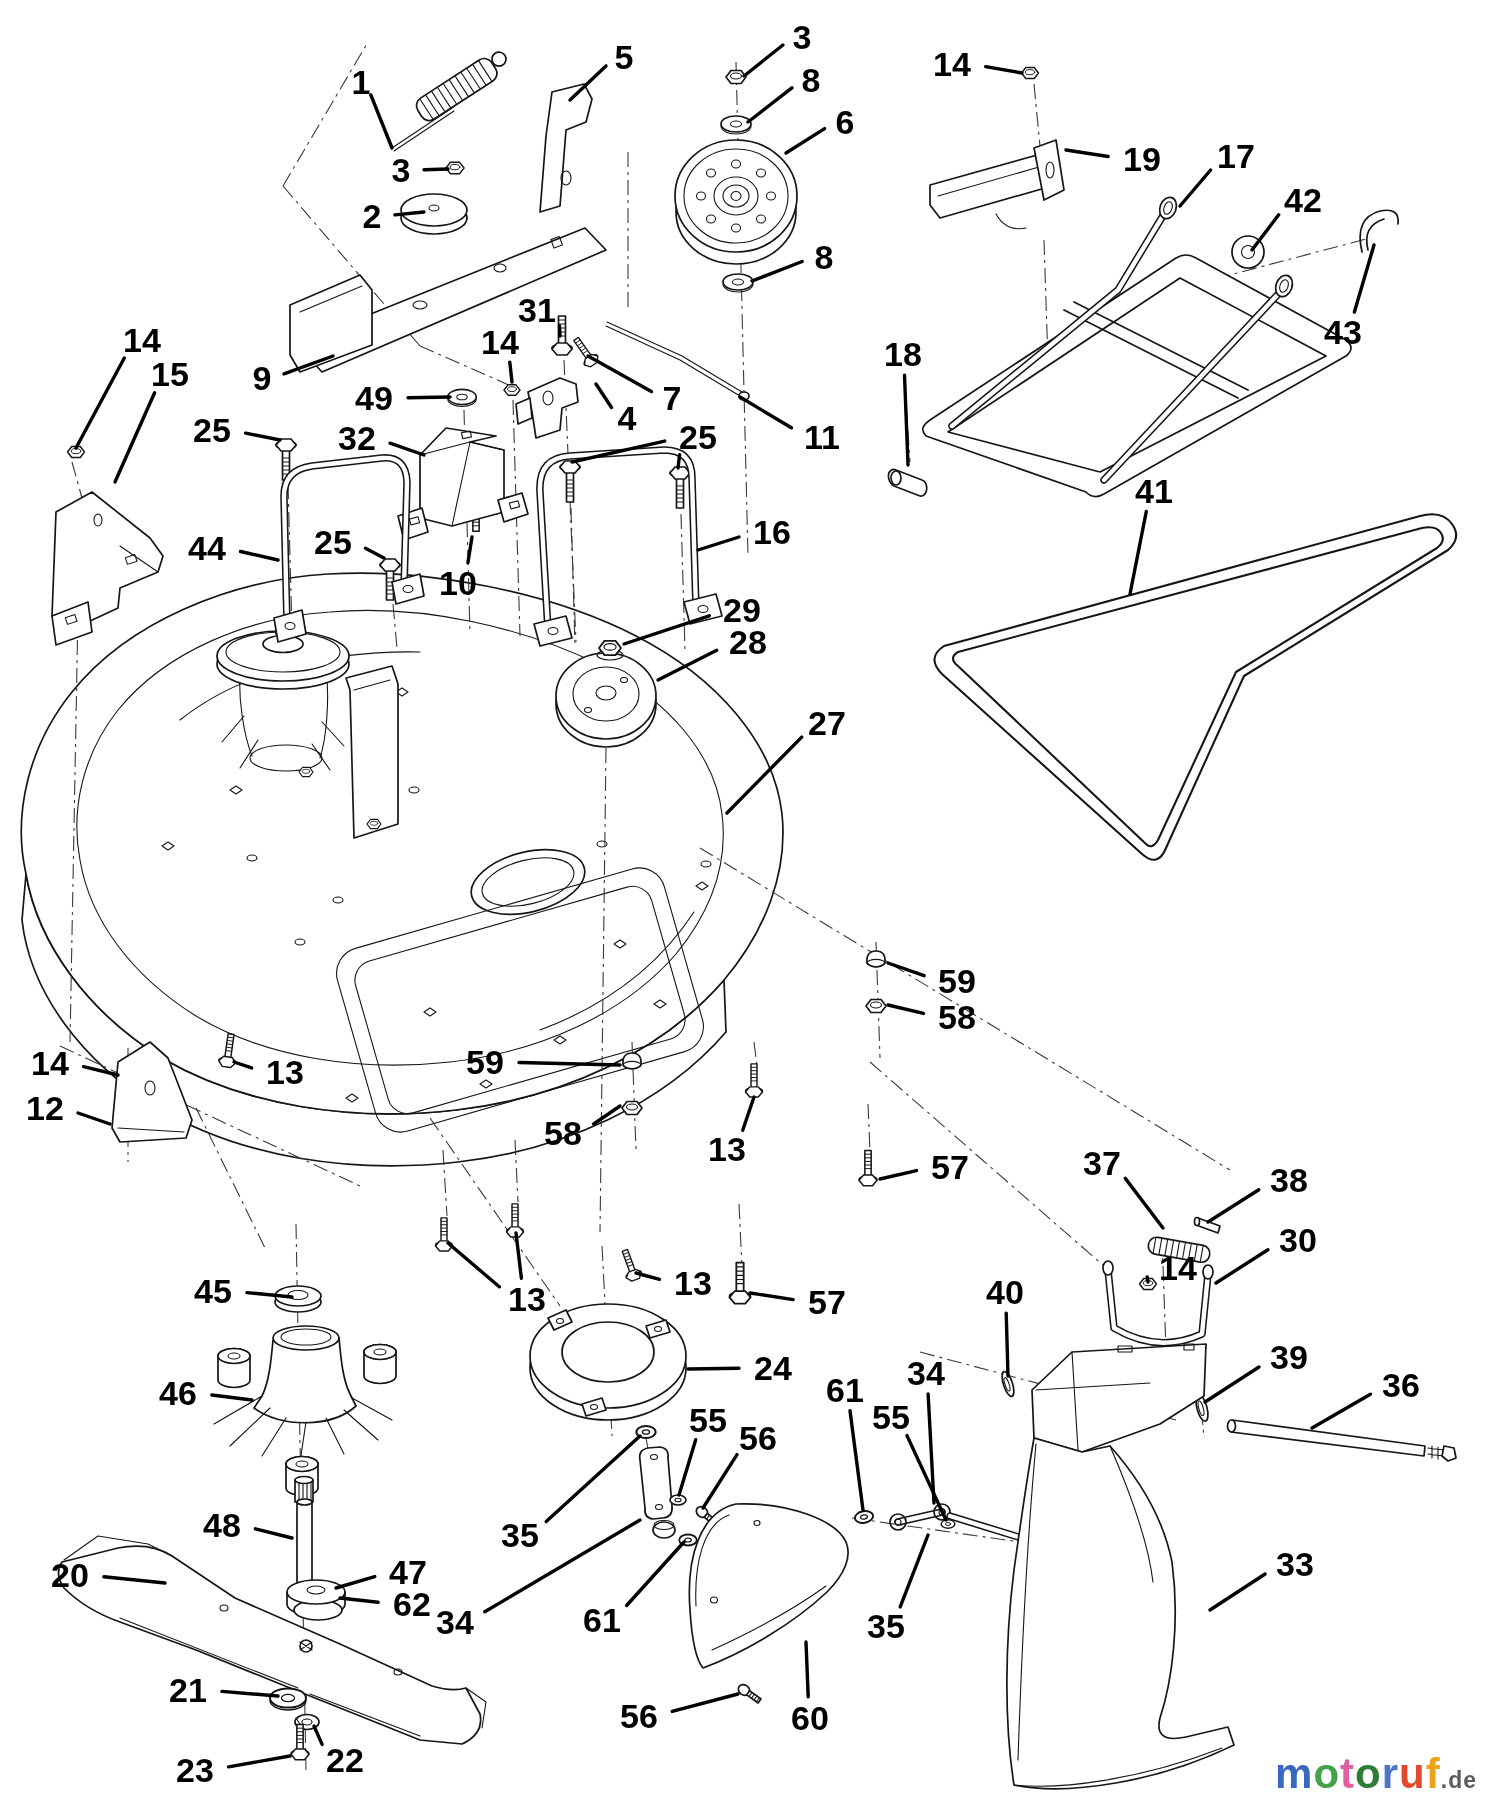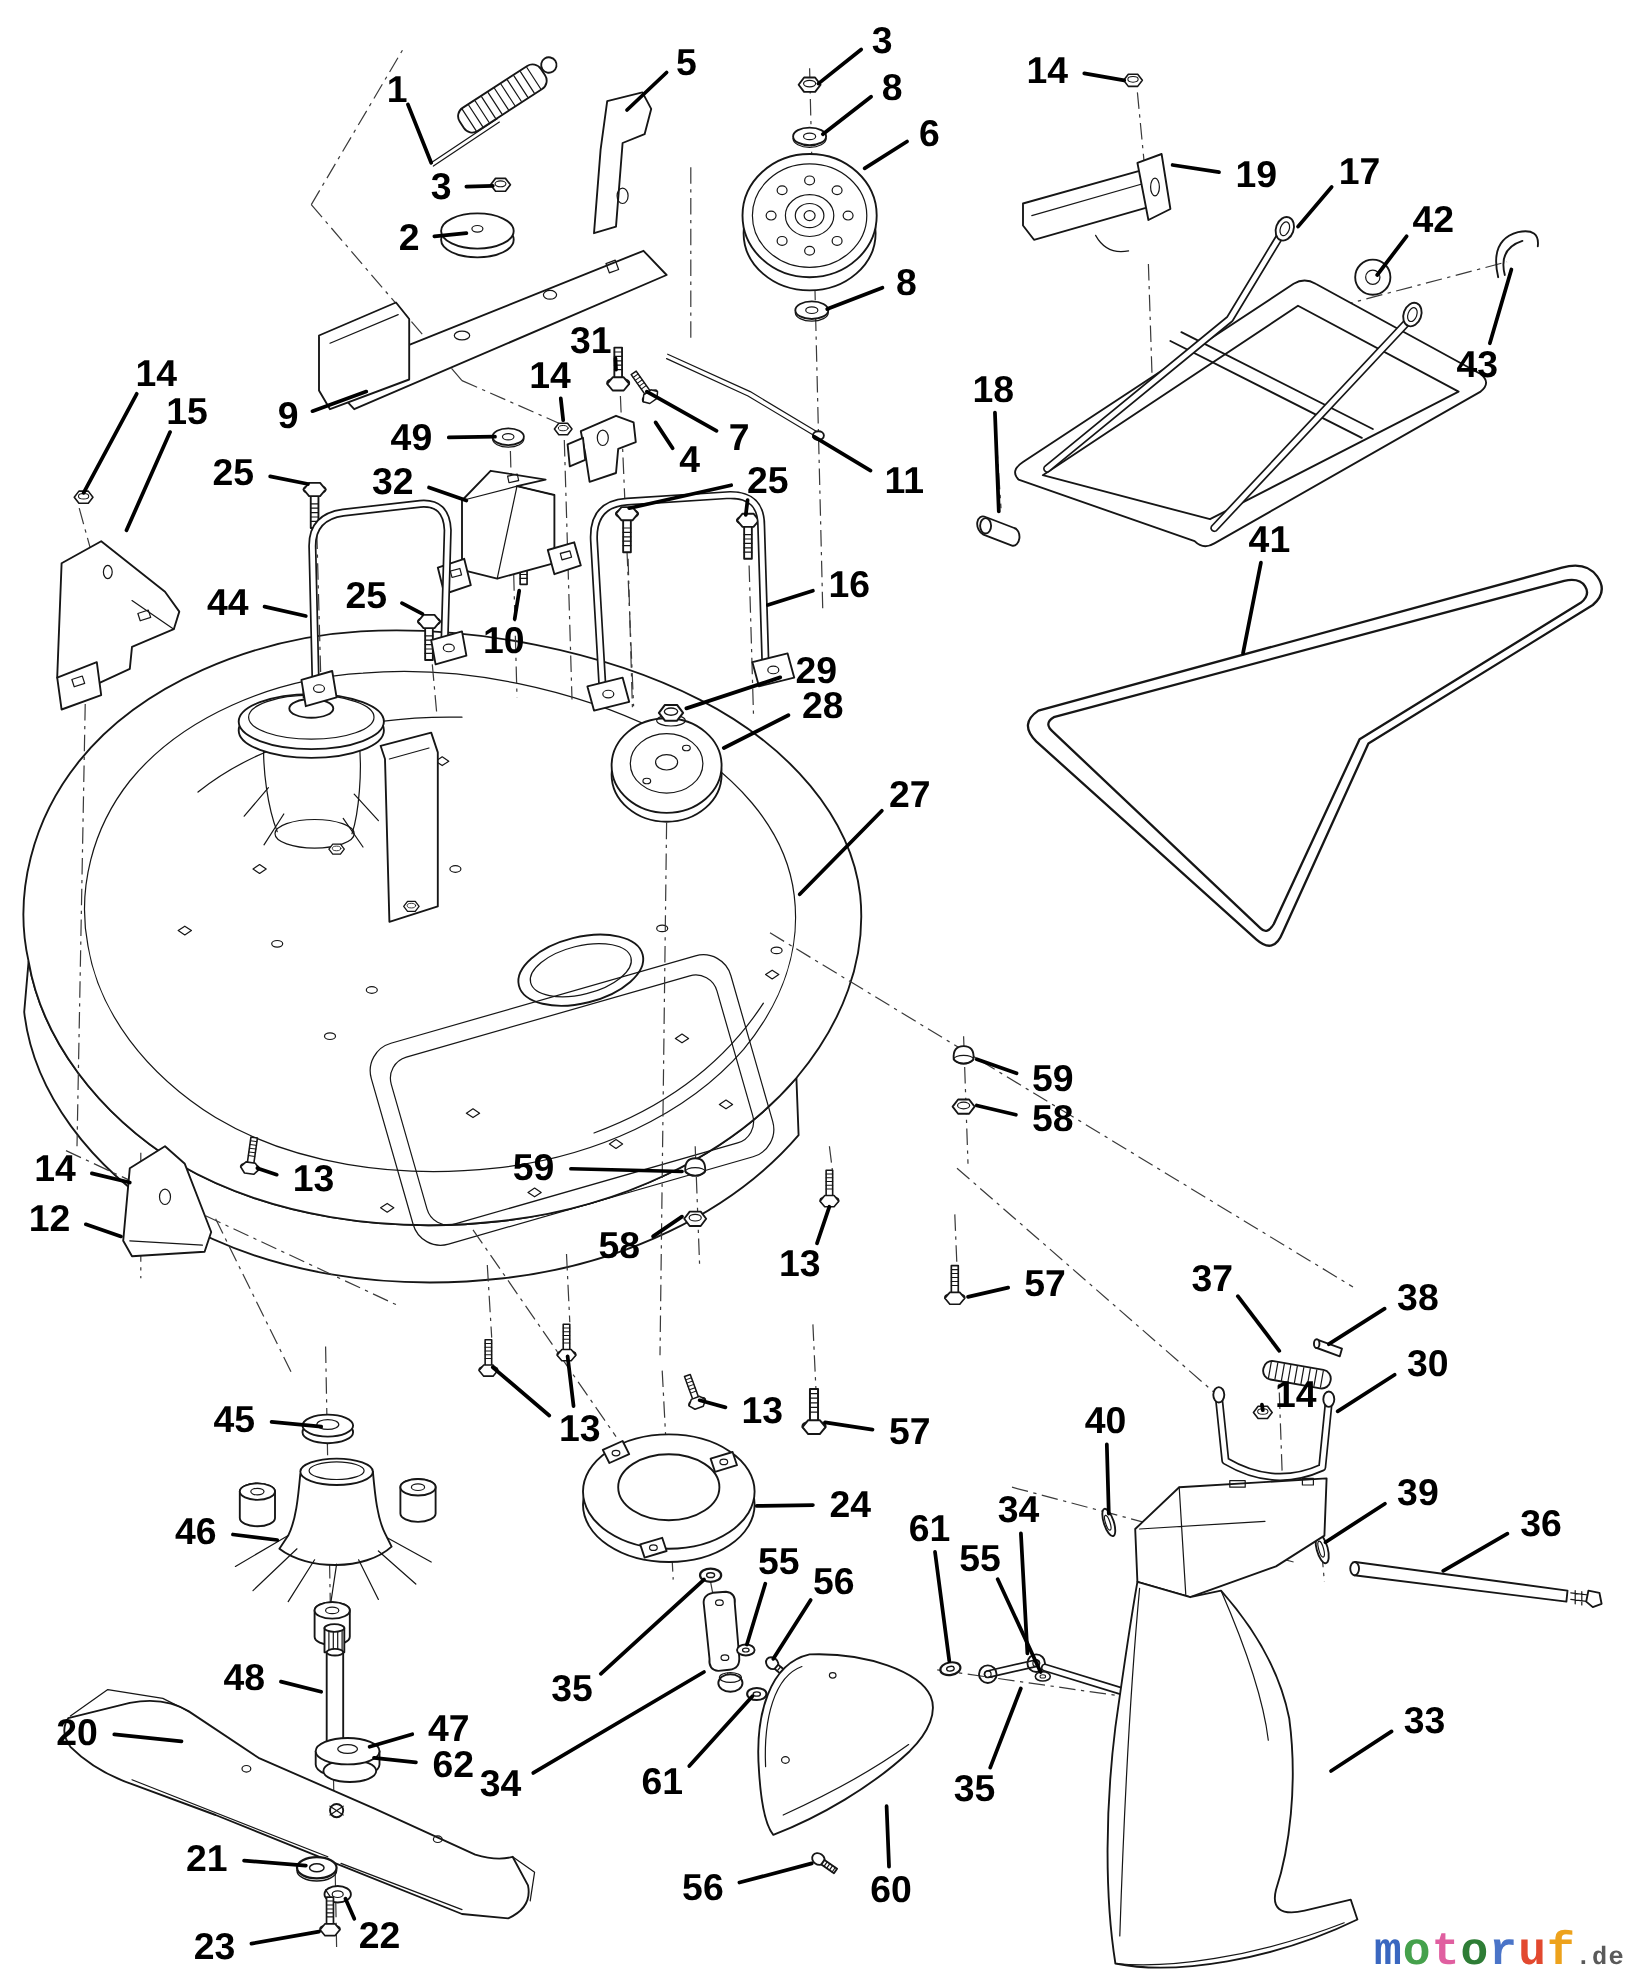--- a/index.html
+++ b/index.html
@@ -8,21 +8,21 @@
   svg{position:absolute;left:0;top:0;}
   .p   {fill:#ffffff;stroke:#161616;stroke-width:1.7;stroke-linejoin:round;stroke-linecap:round;}
   .ln  {fill:none;stroke:#161616;stroke-width:1.7;stroke-linejoin:round;stroke-linecap:round;}
   .thin{stroke-width:1.1;}
   .dd  {fill:none;stroke:#3a3a3a;stroke-width:1.1;stroke-dasharray:15 5 3 5;}
   .tube{fill:none;stroke:#161616;stroke-width:7.5;stroke-linecap:round;stroke-linejoin:round;}
   .tubein{fill:none;stroke:#ffffff;stroke-width:4.4;stroke-linecap:round;stroke-linejoin:round;}
   .belt{fill:none;stroke:#161616;stroke-width:2.1;stroke-linejoin:round;}
   .callout-label{font-family:"Liberation Sans",sans-serif;font-weight:bold;font-size:34px;fill:#000;}
   .leader{stroke:#000;stroke-width:3.4;stroke-linecap:round;}
-  .watermark{position:absolute;right:8px;bottom:2px;font-family:Liberation Mono, monospace;
+  .watermark{position:absolute;right:8px;bottom:2px;font-family:Liberation Sans, sans-serif;
              font-weight:bold;font-size:42px;letter-spacing:1px;user-select:none;}
   .watermark .suffix{font-size:23px;color:#5a5a5a;font-weight:bold;}
 </style>
 </head>
 <body>
 
 <div class="stage">
 <svg width="1485" height="1800" viewBox="0 0 1485 1800">
 
   <defs>

